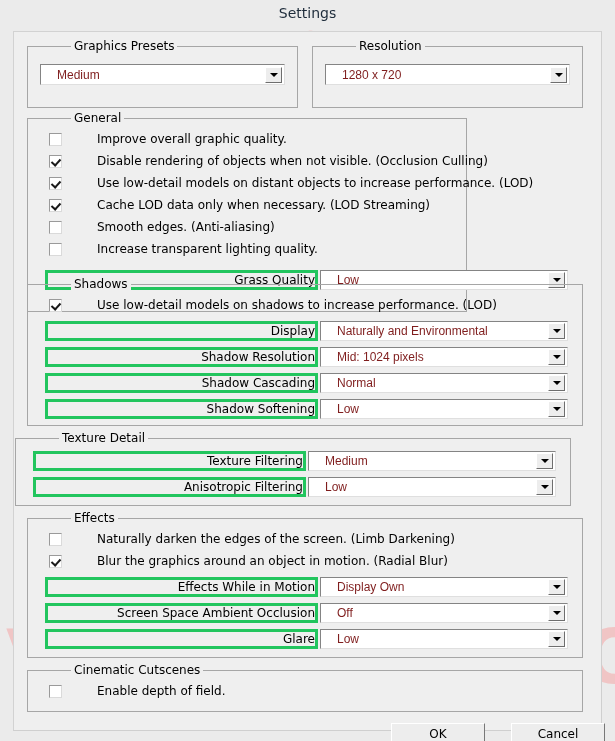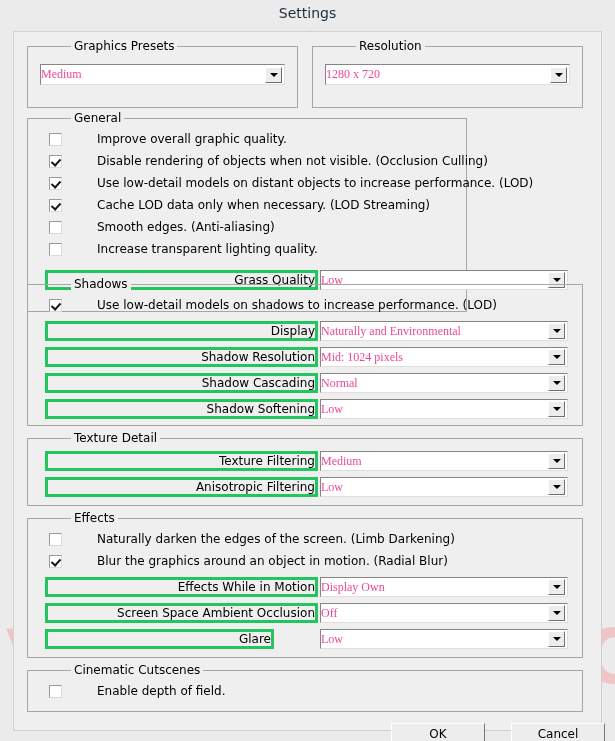--- a/index.html
+++ b/index.html
@@ -174,24 +174,24 @@
     background: #ffffff;
     border-top: 1px solid #848484;
     border-left: 1px solid #848484;
     border-right: 1px solid #dfdfdf;
     border-bottom: 1px solid #dfdfdf;
     display: flex;
     align-items: center;
   }
   .combo > .combo-value {
     flex: 1 1 auto;
-    padding-left: 0;
+    padding-left: 16px;
     font-size: 12px;
-    color: #ec4899;
-    font-family: Liberation Serif, serif;
+    color: #7f1d1d;
+    font-family: Liberation Sans, sans-serif;
     overflow: hidden;
     white-space: nowrap;
   }
   .combo > .combo-arrow {
     flex: 0 0 auto;
     width: 17px;
     height: 16px;
     margin-right: 2px;
     background: #ededed;
     border-top: 1px solid #ffffff;
@@ -363,21 +363,21 @@
 
       <div class="label-panel" style="left:17px; top:114px; width:273px;">
         <span>Shadow Softening</span>
       </div>
       <div class="combo" style="left:292px; top:114px; width:248px;">
         <div class="combo-value">Low</div>
         <div class="combo-arrow"></div>
       </div>
     </div>
 
-    <div class="group" style="left:13px; top:406px; width:556px; height:68px;">
+    <div class="group" style="left:1px; top:406px; width:556px; height:68px;">
       <div class="legend">Texture Detail</div>
 
       <div class="label-panel" style="left:17px; top:12px; width:273px;">
         <span>Texture Filtering</span>
       </div>
       <div class="combo" style="left:292px; top:12px; width:248px;">
         <div class="combo-value">Medium</div>
         <div class="combo-arrow"></div>
       </div>
 
@@ -411,21 +411,21 @@
       </div>
 
       <div class="label-panel" style="left:17px; top:84px; width:273px;">
         <span>Screen Space Ambient Occlusion</span>
       </div>
       <div class="combo" style="left:292px; top:84px; width:248px;">
         <div class="combo-value">Off</div>
         <div class="combo-arrow"></div>
       </div>
 
-      <div class="label-panel" style="left:17px; top:110px; width:229px;">
+      <div class="label-panel" style="left:17px; top:110px; width:273px;">
         <span>Glare</span>
       </div>
       <div class="combo" style="left:292px; top:110px; width:248px;">
         <div class="combo-value">Low</div>
         <div class="combo-arrow"></div>
       </div>
     </div>
 
     <div class="group" style="left:13px; top:638px; width:556px; height:42px;">
       <div class="legend">Cinematic Cutscenes</div>

